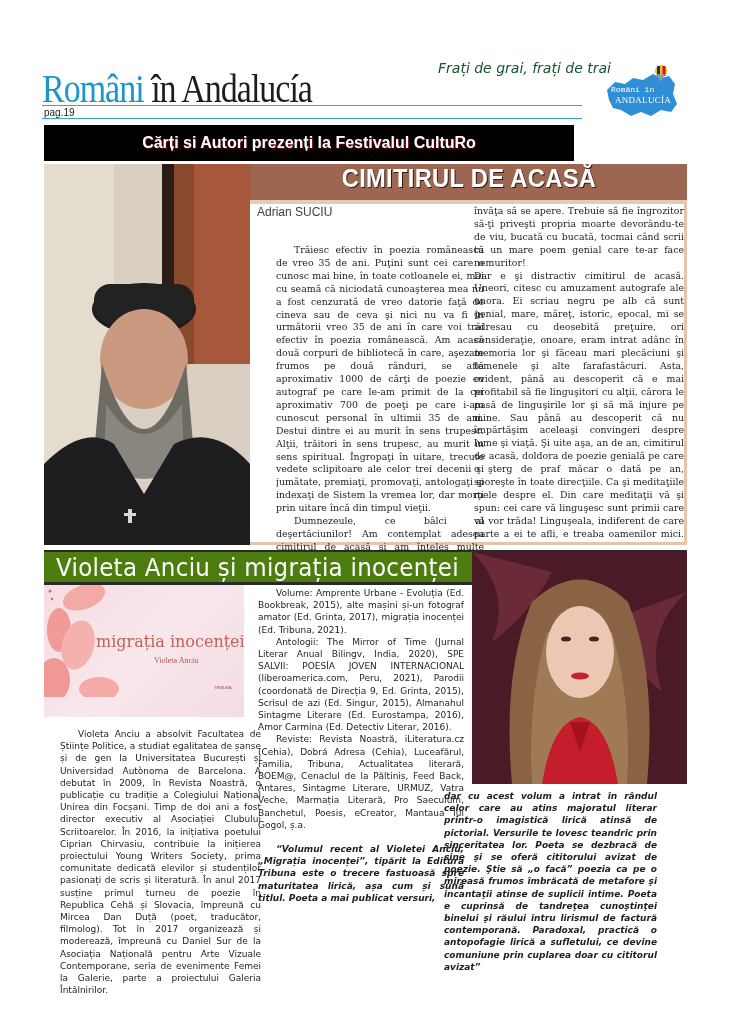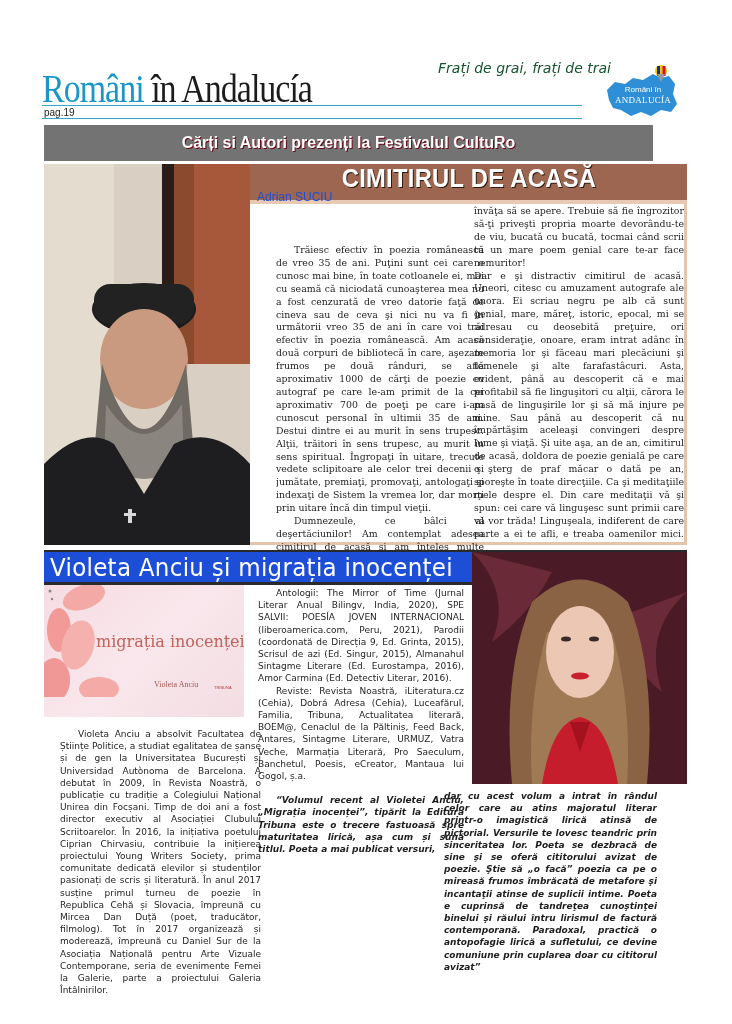--- a/index.html
+++ b/index.html
@@ -8,48 +8,48 @@
 
   
   .masthead-title { position: absolute; left: 42px; top: 70px; font-family: "Liberation Serif", serif; font-size: 34px; letter-spacing: -1px; transform: scaleY(1.15); transform-origin: left top; line-height: 1; }
   .masthead-title .t-blue { color: #1a96c8; }
   .masthead-title .t-dark { color: #1c1c1c; }
   .rule-top { position: absolute; left: 42px; top: 105px; width: 540px; height: 1px; background: #32a8cc; }
   .rule-bot { position: absolute; left: 42px; top: 118px; width: 540px; height: 1px; background: #32a8cc; }
   .pag { position: absolute; left: 44px; top: 107px; font-size: 10px; color: #222; }
   .motto { position: absolute; left: 438px; top: 60px; font-family: "DejaVu Sans", sans-serif; font-style: italic; font-size: 14px; color: #14532d; }
   .logo { position: absolute; left: 603px; top: 64px; width: 76px; height: 56px; }
-  .logo-text1 { position: absolute; left: 611px; top: 85px; width: 64px; text-align: center; font-family: Liberation Sans, sans-serif; font-size: 8px; color: #fff; }
+  .logo-text1 { position: absolute; left: 611px; top: 85px; width: 64px; text-align: left; font-family: Liberation Mono, monospace; font-size: 8px; color: #fff; }
   .logo-text2 { position: absolute; left: 609px; top: 95px; width: 68px; text-align: center; font-family: "Liberation Serif", serif; font-size: 9px; color: #fff; letter-spacing: 0.3px; }
 
   
-  .banner { position: absolute; left: 44px; top: 125px; width: 609px; height: 36px; background: #737373; display: flex; align-items: center; justify-content: center; }
+  .banner { position: absolute; left: 44px; top: 125px; width: 530px; height: 36px; background: #000000; display: flex; align-items: center; justify-content: center; }
   .banner span { color: #fff; font-weight: bold; font-size: 16px; text-shadow: 1px 1px 0 #6a0010; }
 
   
   .photo1 { position: absolute; left: 44px; top: 164px; width: 206px; height: 381px; overflow: hidden; }
   .title-bar1 { position: absolute; left: 250px; top: 164px; width: 437px; height: 36px; background: #9c6650; display: flex; align-items: flex-start; justify-content: center; }
   .title-bar1 span { color: #fff; font-weight: bold; font-size: 25px; text-shadow: 1px 1px 0 #2e1a12; transform: scaleX(0.95); letter-spacing: 0.3px; }
   .title-under1 { position: absolute; left: 250px; top: 200px; width: 437px; height: 4px; background: #e8c9b3; }
   .art1-box { position: absolute; left: 250px; top: 204px; width: 437px; height: 341px; border-right: 3px solid #e5c4a9; border-bottom: 3px solid #e5c4a9; }
-  .author1 { position: absolute; left: 257px; top: 190px; font-size: 12px; color: #1d4ed8; }
+  .author1 { position: absolute; left: 257px; top: 205px; font-size: 12px; color: #404040; }
   .col { position: absolute; font-family: "DejaVu Serif", serif; font-size: 9.4px; line-height: 12.9px; text-align: justify; color: #1e1e1e; }
   .col p { text-indent: 18px; }
   .col p.noind { text-indent: 0; }
   .a1c1 { left: 257px; top: 244px; width: 208px; height: 310px; overflow: hidden; margin-left: 19px; }
   .a1c2 { left: 474px; top: 205px; width: 210px; height: 335px; overflow: hidden; }
 
   
   .top-line2 { position: absolute; left: 44px; top: 550px; width: 643px; height: 2px; background: #2a2a2a; }
-  .title-bar2 { position: absolute; left: 44px; top: 552px; width: 428px; height: 30px; background: #1d4ed8; display: flex; align-items: center; padding-left: 6px; }
+  .title-bar2 { position: absolute; left: 44px; top: 552px; width: 428px; height: 30px; background: #4d7c0f; display: flex; align-items: center; padding-left: 12px; }
   .title-bar2 span { color: #fff; font-size: 25px; font-family: "DejaVu Sans", sans-serif; letter-spacing: 0.3px; white-space: nowrap; transform: scaleX(0.92); transform-origin: left center; }
   .title-under2 { position: absolute; left: 44px; top: 582px; width: 428px; height: 3px; background: #2a2a2a; }
   .cover { position: absolute; left: 44px; top: 585px; width: 200px; height: 132px; overflow: hidden; background: linear-gradient(135deg, #f6dce2 0%, #f8e7ec 50%, #f3dde3 100%); }
   .cover-title { position: absolute; left: 52px; top: 47px; font-family: "DejaVu Serif", serif; font-size: 16px; color: #c2625a; white-space: nowrap; }
-  .cover-author { position: absolute; left: 110px; top: 71px; font-family: "Liberation Serif", serif; font-size: 8px; color: #a65550; margin-top: 24px; }
+  .cover-author { position: absolute; left: 110px; top: 71px; font-family: "Liberation Serif", serif; font-size: 8px; color: #a65550; }
   .cover-pub { position: absolute; left: 170px; top: 100px; font-size: 4px; color: #b34040; }
   .photo2 { position: absolute; left: 472px; top: 552px; width: 215px; height: 232px; overflow: hidden; }
 
   .sans { font-family: "DejaVu Sans", sans-serif; font-size: 9px; line-height: 12.2px; }
   .v-c1 { left: 60px; top: 700px; width: 201px; height: 320px; overflow: hidden; margin-top: 28px; }
   .v-c2 { left: 258px; top: 587px; width: 206px; height: 430px; overflow: hidden; }
   .v-c2 .gap { height: 12px; }
   .quote-it { font-style: italic; font-weight: bold; }
   .v-c3 { left: 444px; top: 790px; width: 213px; height: 200px; overflow: hidden; }
 </style>
@@ -148,20 +148,21 @@
     <path d="M70 232 Q80 170 108 165 Q136 170 146 232 Z" fill="#c51d2c"></path>
     <path d="M98 170 L108 200 L118 170 Z" fill="#a3121e"></path>
   </svg>
 </div>
 
 <div class="col sans v-c1">
   <p>Violeta Anciu a absolvit Facultatea de Științe Politice, a studiat egalitatea de șanse și de gen la Universitatea București și Universidad Autònoma de Barcelona. A debutat în 2009, în Revista Noastră, o publicație cu tradiție a Colegiului Național Unirea din Focșani. Timp de doi ani a fost director executiv al Asociației Clubului Scriitoarelor. În 2016, la inițiativa poetului Ciprian Chirvasiu, contribuie la inițierea proiectului Young Writers Society, prima comunitate dedicată elevilor și studenților pasionați de scris și literatură. În anul 2017 susține primul turneu de poezie în Republica Cehă și Slovacia, împreună cu Mircea Dan Duță (poet, traducător, filmolog). Tot în 2017 organizează și moderează, împreună cu Daniel Sur de la Asociația Națională pentru Arte Vizuale Contemporane, seria de evenimente Femei la Galerie, parte a proiectului Galeria Întâlnirilor.</p>
 </div>
 
 <div class="col sans v-c2">
+  <p>Volume: Amprente Urbane - Evoluția (Ed. Bookbreak, 2015), alte mașini și-un fotograf amator (Ed. Grinta, 2017), migrația inocenței (Ed. Tribuna, 2021).</p>
   <p>Antologii: The Mirror of Time (Jurnal Literar Anual Bilingv, India, 2020), SPE SALVII: POESÍA JOVEN INTERNACIONAL (liberoamerica.com, Peru, 2021), Parodii (coordonată de Direcția 9, Ed. Grinta, 2015), Scrisul de azi (Ed. Singur, 2015), Almanahul Sintagme Literare (Ed. Eurostampa, 2016), Amor Carmina (Ed. Detectiv Literar, 2016).</p>
   <p>Reviste: Revista Noastră, iLiteratura.cz (Cehia), Dobrá Adresa (Cehia), Luceafărul, Familia, Tribuna, Actualitatea literară, BOEM@, Cenaclul de la Păltiniș, Feed Back, Antares, Sintagme Literare, URMUZ, Vatra Veche, Marmația Literară, Pro Saeculum, Banchetul, Poesis, eCreator, Mantaua lui Gogol, ș.a.</p>
   <div class="gap"></div>
   <p class="quote-it">“Volumul recent al Violetei Anciu, „Migrația inocenței”, tipărit la Editura Tribuna este o trecere fastuoasă spre maturitatea lirică, așa cum și sună titlul. Poeta a mai publicat versuri,</p>
 </div>
 
 <div class="col sans v-c3">
   <p class="noind quote-it">dar cu acest volum a intrat în rândul celor care au atins majoratul literar printr-o imagistică lirică atinsă de pictorial. Versurile te lovesc teandric prin sinceritatea lor. Poeta se dezbracă de sine şi se oferă cititorului avizat de poezie. Ştie să „o facă” poezia ca pe o mireasă frumos îmbrăcată de metafore şi incantaţii atinse de suplicii intime. Poeta e cuprinsă de tandreţea cunoştinţei binelui şi răului întru lirismul de factură contemporană. Paradoxal, practică o antopofagie lirică a sufletului, ce devine comuniune prin cuplarea doar cu cititorul avizat”</p>
 </div>
 

